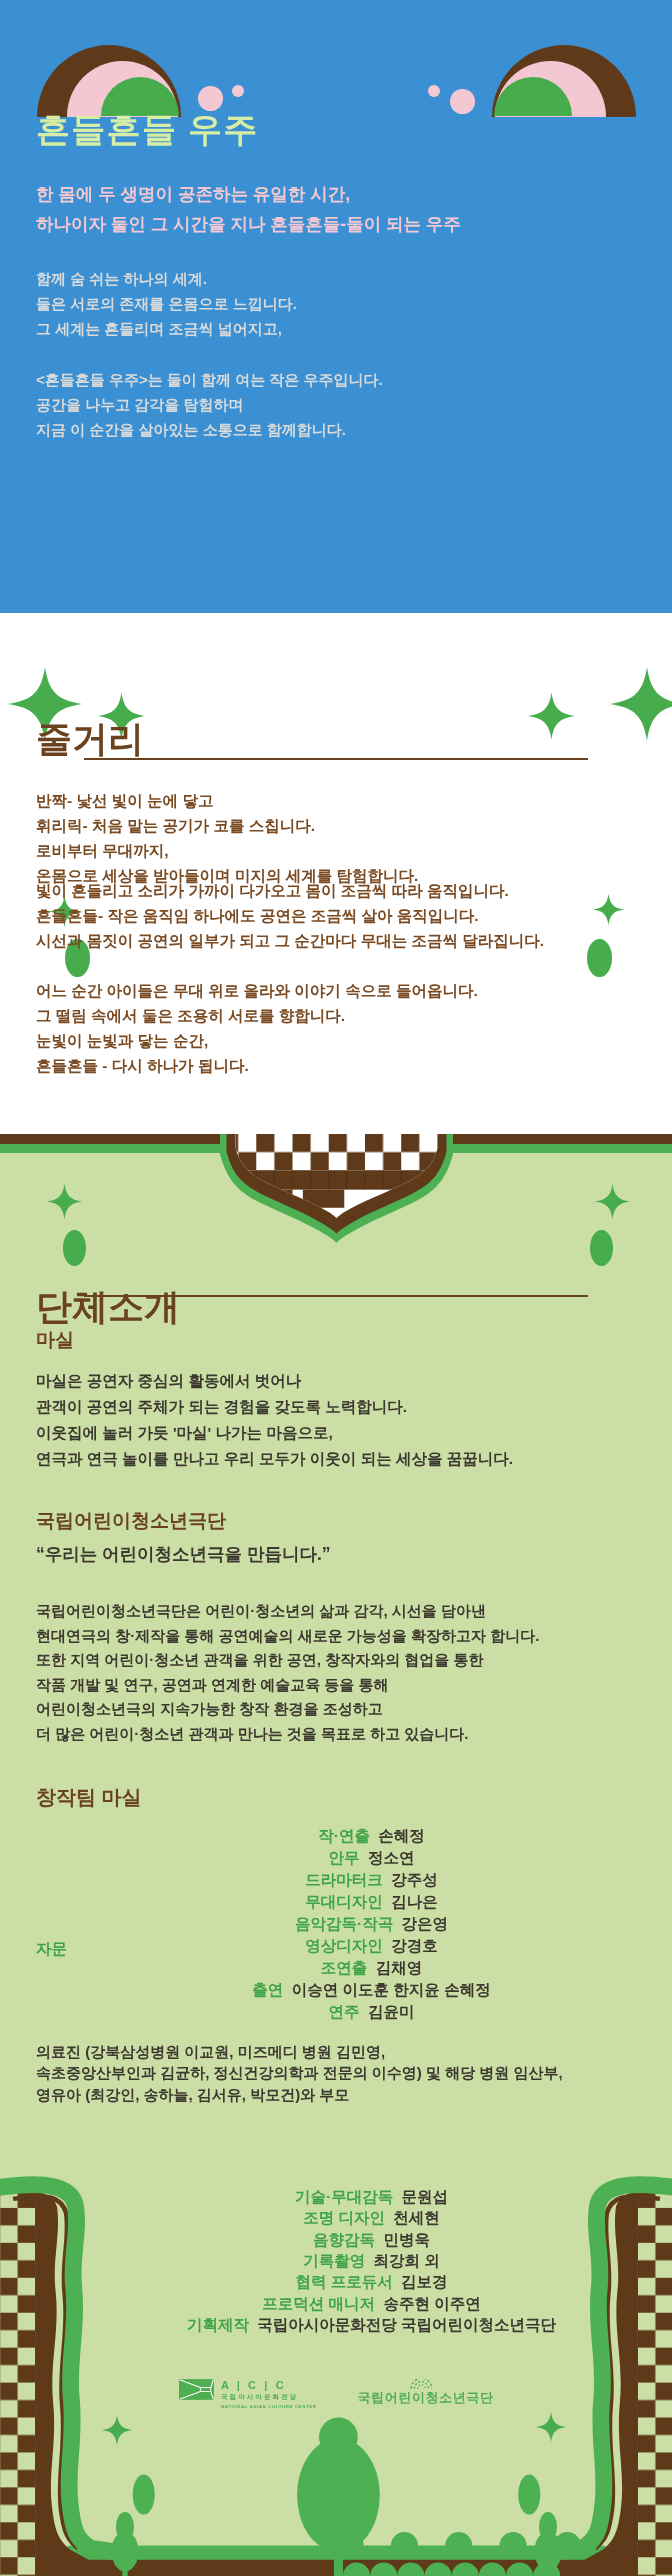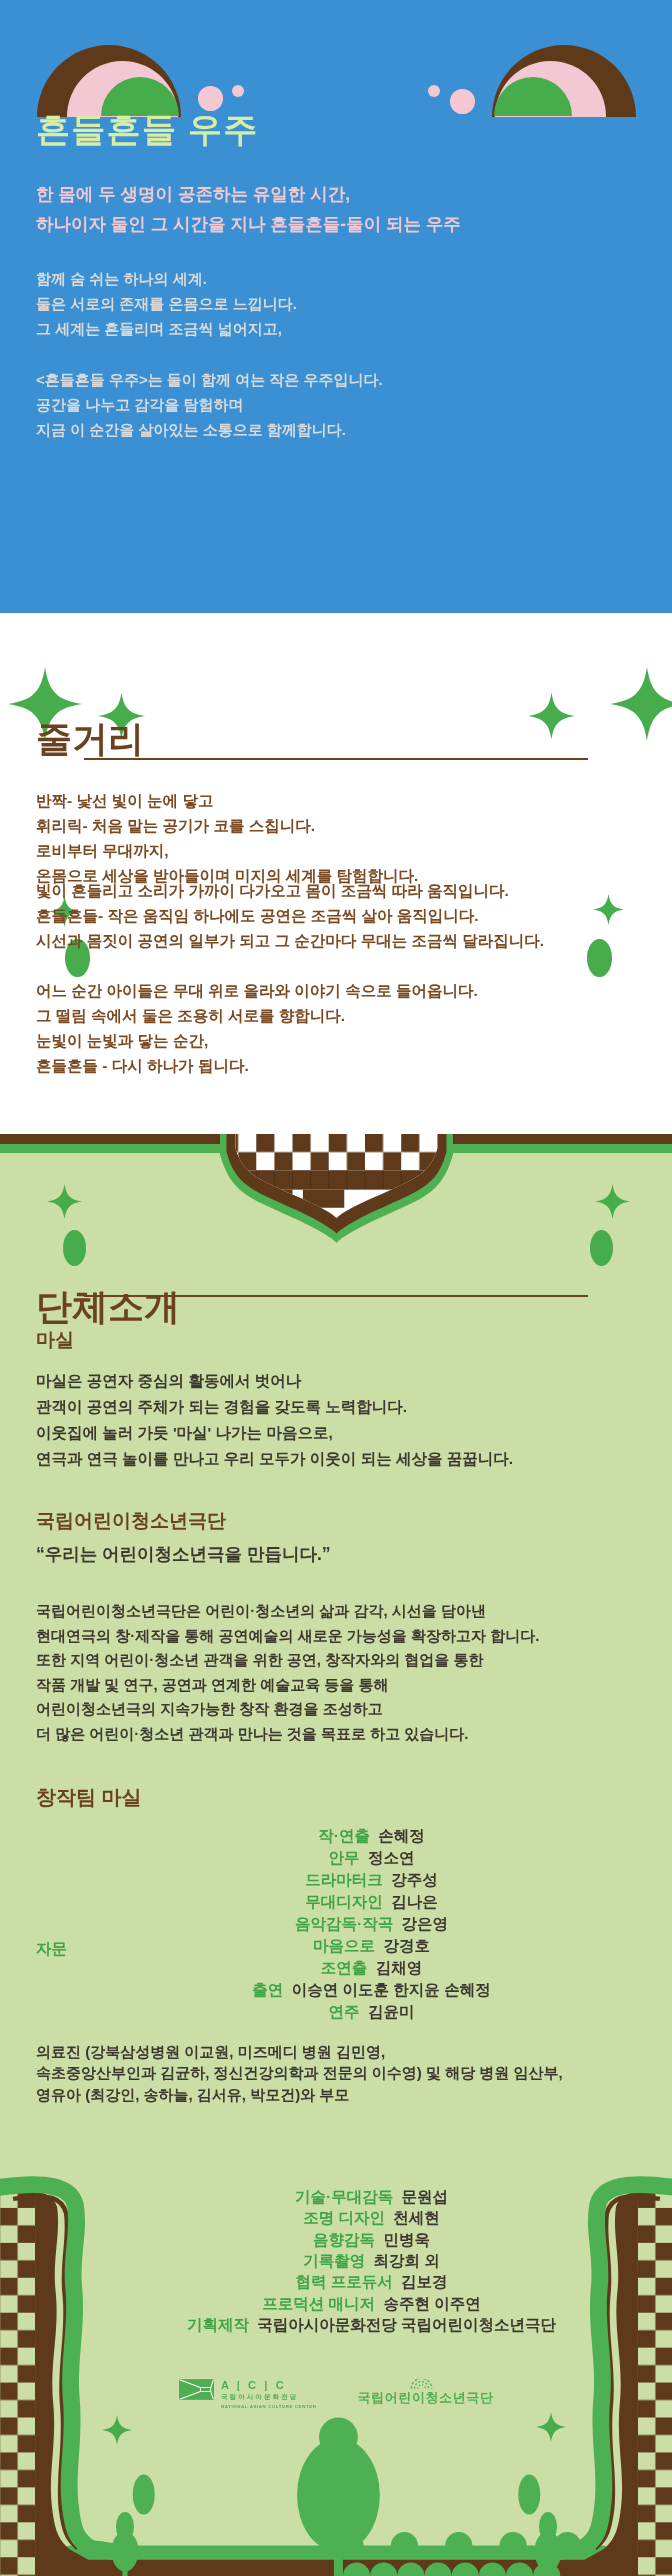--- a/index.html
+++ b/index.html
@@ -228,21 +228,21 @@
       </div>
     <div class="credit-row">
         <span class="role">무대디자인</span>
         <span class="nm">김나은</span>
       </div>
     <div class="credit-row">
         <span class="role">음악감독·작곡</span>
         <span class="nm">강은영</span>
       </div>
     <div class="credit-row">
-        <span class="role">마음으로</span>
+        <span class="role">영상디자인</span>
         <span class="nm">강경호</span>
       </div>
     <div class="credit-row">
         <span class="role">조연출</span>
         <span class="nm">김채영</span>
       </div>
     <div class="credit-row">
         <span class="role">출연</span>
         <span class="nm">이승연 이도훈 한지윤 손혜정</span>
       </div>

